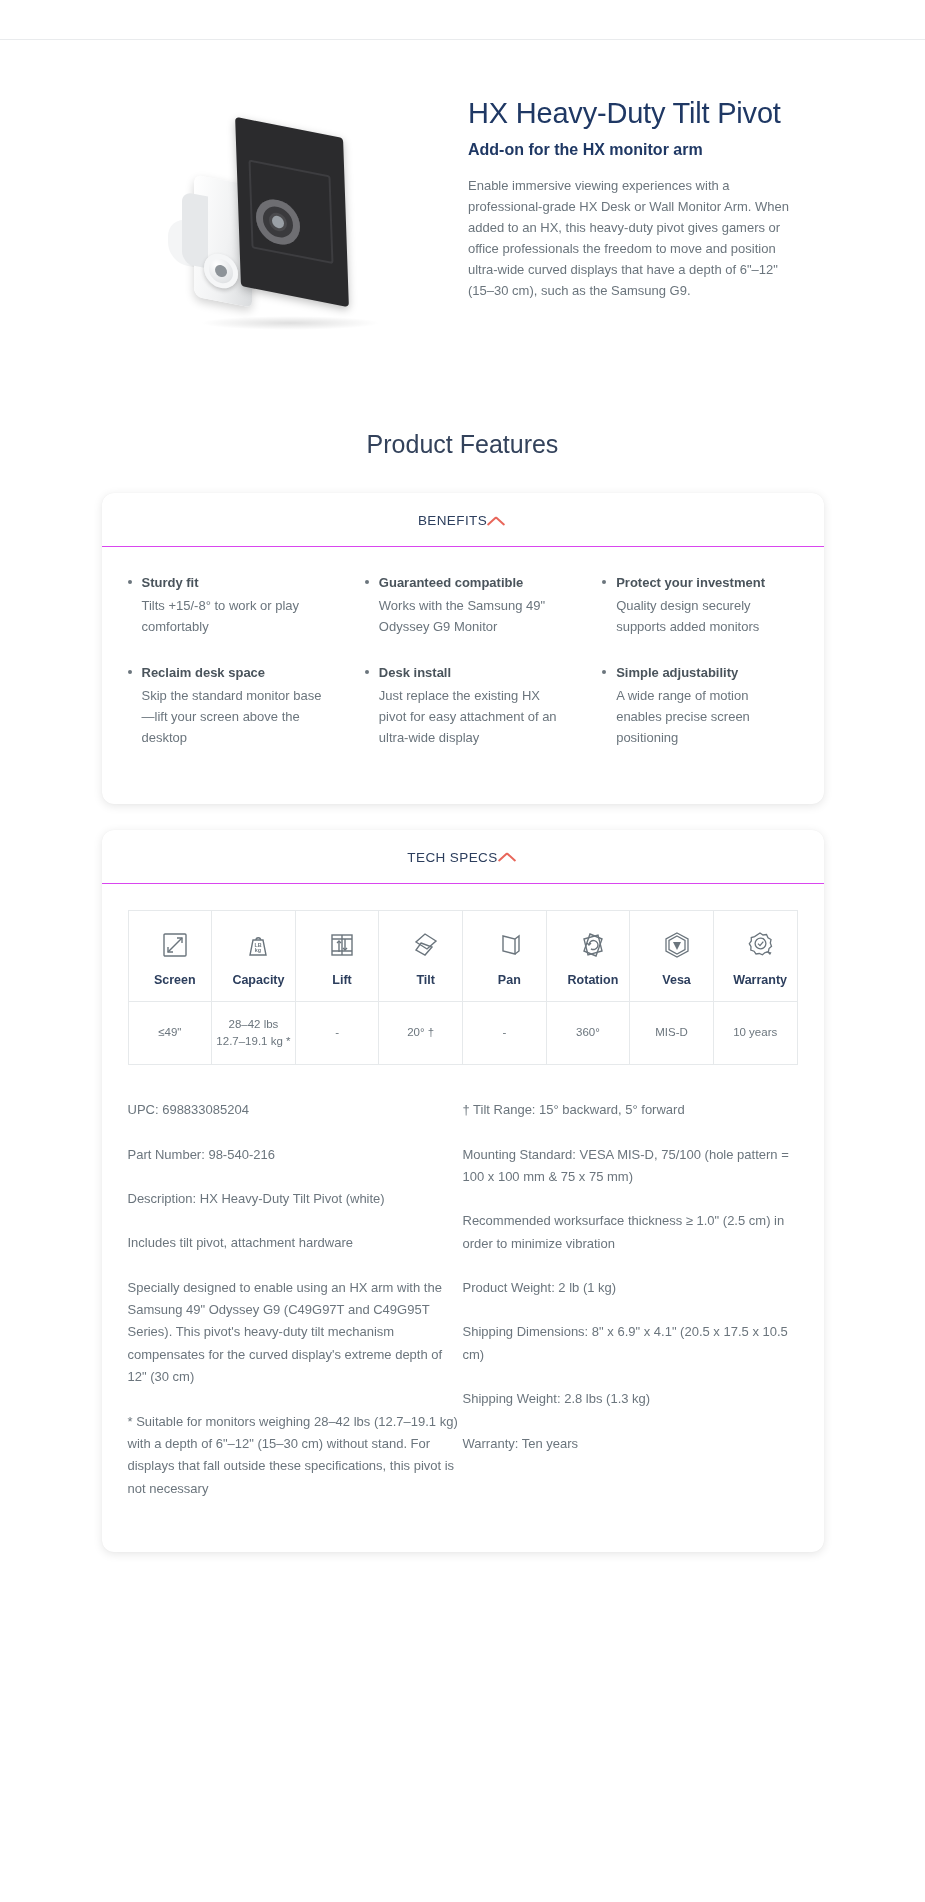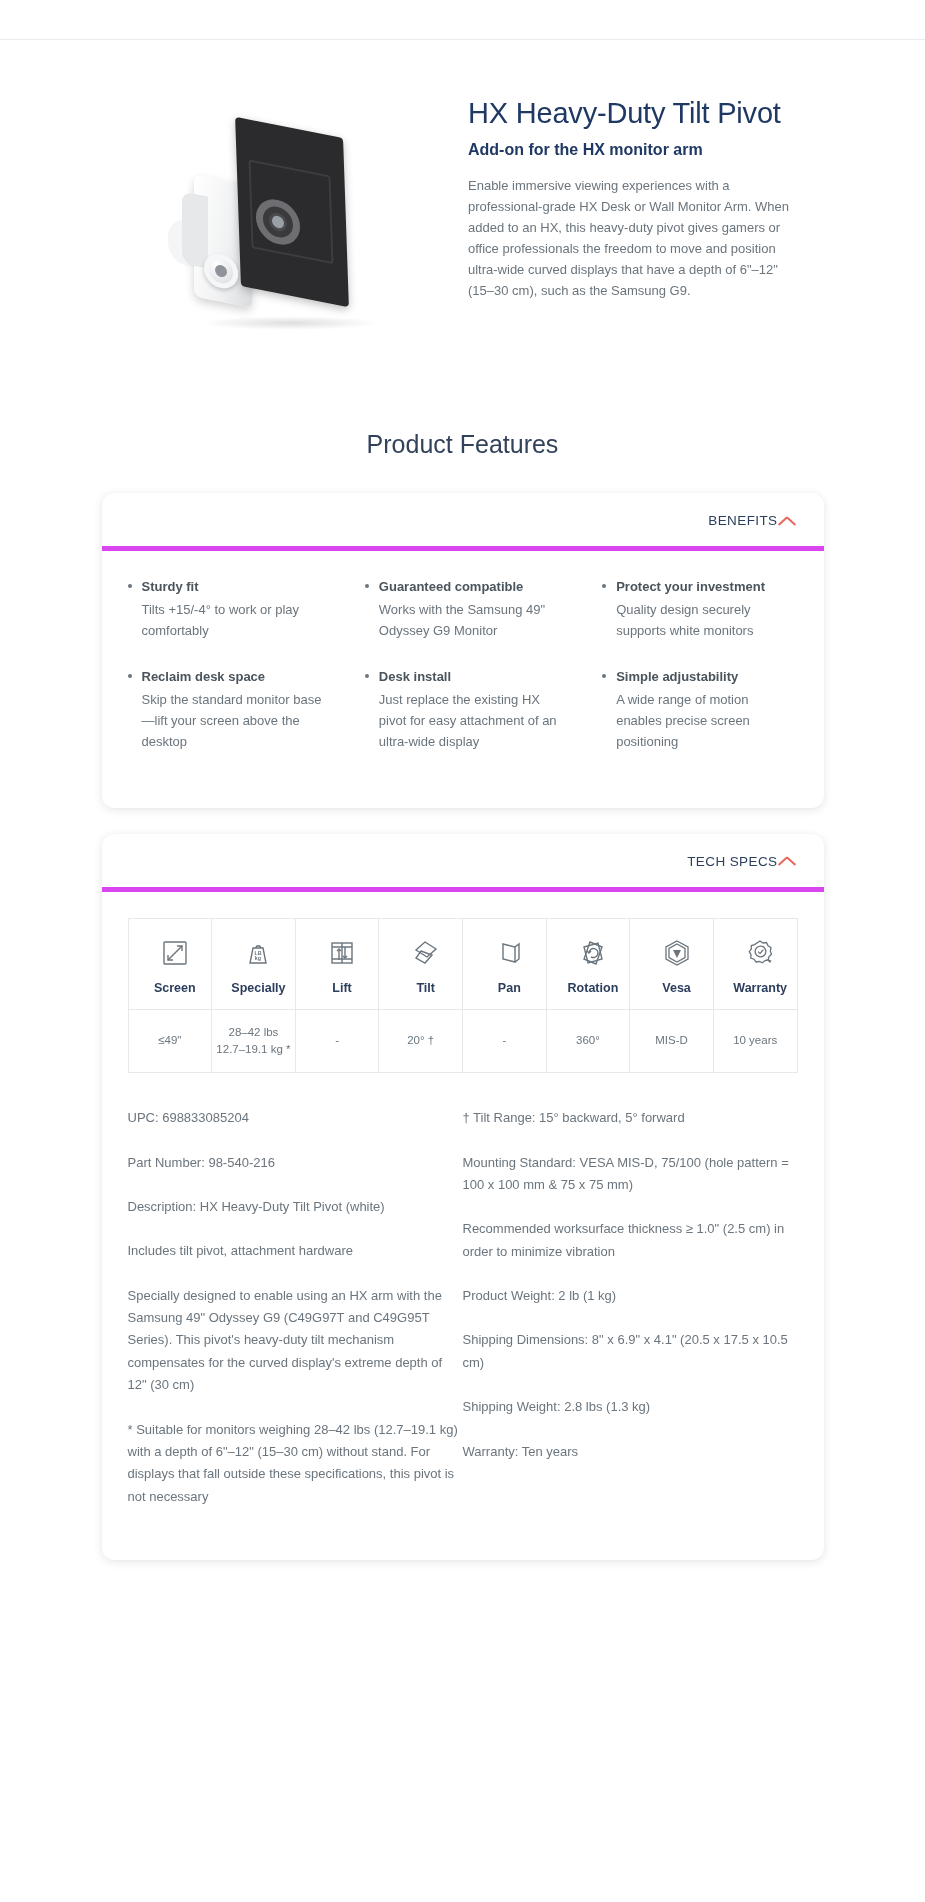--- a/index.html
+++ b/index.html
@@ -163,23 +163,23 @@
     margin: 0 auto 26px auto;
     width: 722px;
     background: #ffffff;
     border-radius: 12px;
     box-shadow: 0 2px 10px rgba(0,0,0,0.10), 0 0 1px rgba(0,0,0,0.06);
     overflow: hidden;
   }
   .card-head {
     display: flex;
     align-items: center;
-    justify-content: flex-end;
+    justify-content: center;
     padding: 20px 26px 18px 26px;
-    border-bottom: 5px solid #d946ef;
+    border-bottom: 1px solid #d946ef;
   }
   .card-head-title {
     font-size: 13.5px;
     letter-spacing: 0.4px;
     color: #2c3e5d;
   }
   .chev {
     width: 20px; height: 12px;
     position: relative;
   }
@@ -320,41 +320,41 @@
     </div>
     <div class="card-body">
       <div class="benefits">
 
         <div class="benefit">
           <div class="bullet">
               <span></span>
             </div>
           <div class="benefit-text">
             <p class="benefit-title">Sturdy fit</p>
-            <p class="benefit-desc">Tilts +15/-4° to work or play comfortably</p>
+            <p class="benefit-desc">Tilts +15/-8° to work or play comfortably</p>
           </div>
         </div>
 
         <div class="benefit">
           <div class="bullet">
               <span></span>
             </div>
           <div class="benefit-text">
             <p class="benefit-title">Guaranteed compatible</p>
             <p class="benefit-desc">Works with the Samsung 49" Odyssey G9 Monitor</p>
           </div>
         </div>
 
         <div class="benefit">
           <div class="bullet">
               <span></span>
             </div>
           <div class="benefit-text">
             <p class="benefit-title">Protect your investment</p>
-            <p class="benefit-desc">Quality design securely supports white monitors</p>
+            <p class="benefit-desc">Quality design securely supports added monitors</p>
           </div>
         </div>
 
         <div class="benefit">
           <div class="bullet">
               <span></span>
             </div>
           <div class="benefit-text">
             <p class="benefit-title">Reclaim desk space</p>
             <p class="benefit-desc">Skip the standard monitor base—lift your screen above the desktop</p>
@@ -409,21 +409,21 @@
             </th>
             <th>
               <div class="spec-icon">
                 <svg width="30" height="30" viewBox="0 0 30 30" fill="none" stroke="#6b757d" stroke-width="1.4">
                   <path d="M10 10 L20 10 L23 25 L7 25 Z"></path>
                   <path d="M13 10 a2.3 2.3 0 0 1 4.6 0"></path>
                   <text x="15" y="17" font-size="5.4" fill="#6b757d" stroke="none" text-anchor="middle" font-family="Liberation Sans, sans-serif">LB</text>
                   <text x="15" y="22.4" font-size="5.4" fill="#6b757d" stroke="none" text-anchor="middle" font-family="Liberation Sans, sans-serif">kg</text>
                 </svg>
               </div>
-              <div class="spec-label">Specially</div>
+              <div class="spec-label">Capacity</div>
             </th>
             <th>
               <div class="spec-icon">
                 <svg width="30" height="30" viewBox="0 0 30 30" fill="none" stroke="#6b757d" stroke-width="1.4">
                   <rect x="5" y="5" width="20" height="20"></rect>
                   <line x1="5" y1="9" x2="25" y2="9"></line>
                   <line x1="5" y1="21" x2="25" y2="21"></line>
                   <line x1="15" y1="5" x2="15" y2="25"></line>
                   <line x1="12" y1="22" x2="12" y2="11"></line>
                     <polyline points="10,13 12,11 14,13"></polyline>

